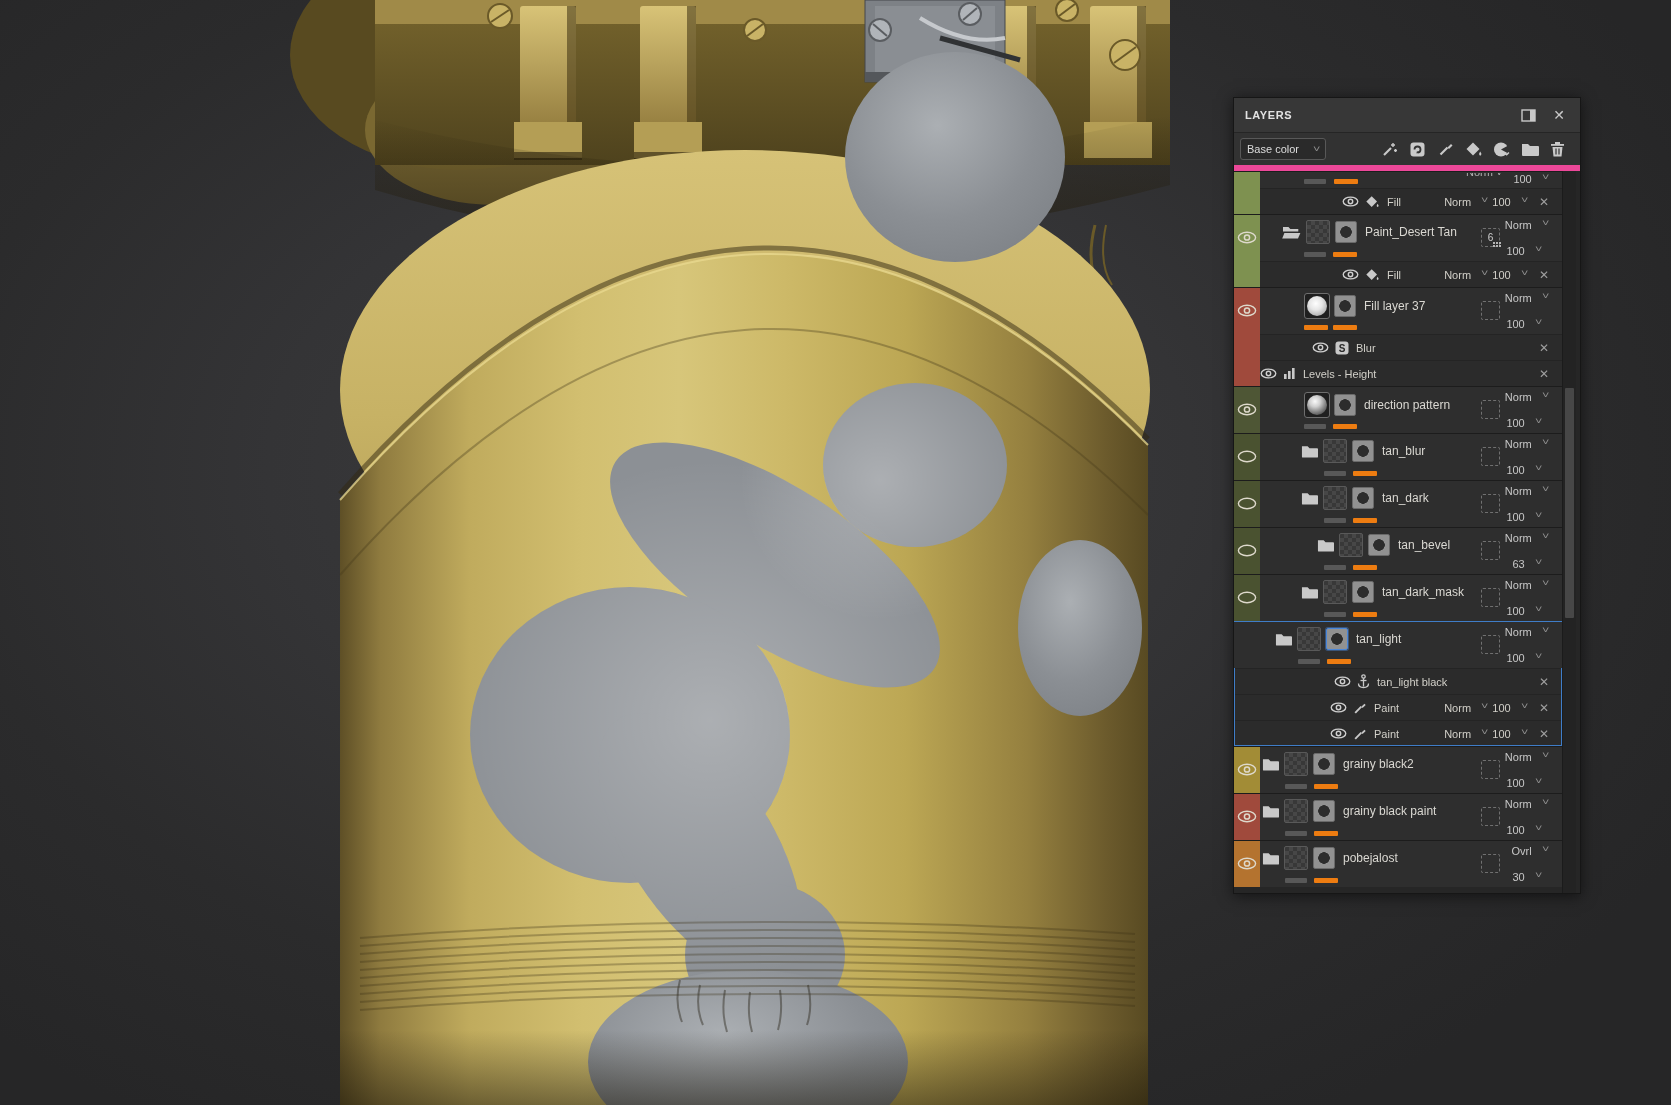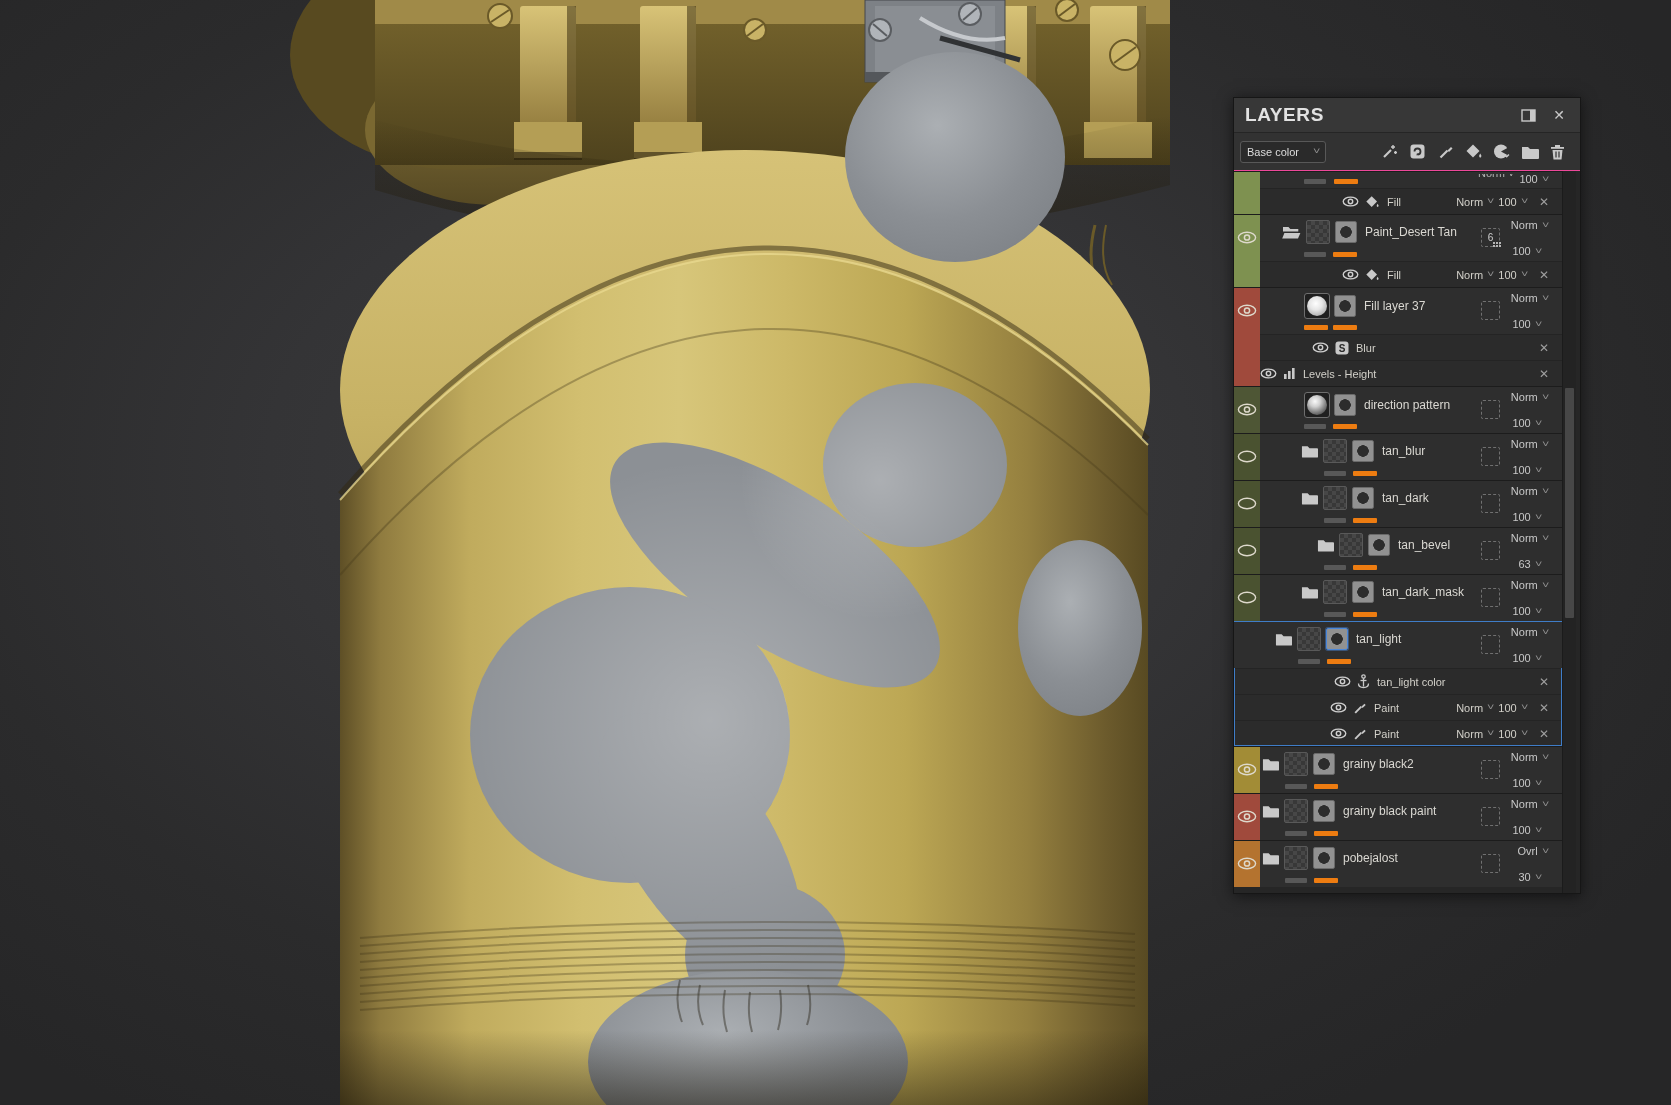--- a/index.html
+++ b/index.html
@@ -7,25 +7,25 @@
   #stage{position:relative;width:1671px;height:1105px;overflow:hidden;}
   
   #viewport{position:absolute;left:0;top:0;width:1671px;height:1105px;
     background:radial-gradient(1100px 760px at 730px 470px,#3d3d3f 0%,#343436 42%,#2b2b2c 72%,#262627 100%);}
   #model{position:absolute;left:280px;top:0;}
   
   #panel{position:absolute;left:1233px;top:97px;width:348px;height:797px;background:#2d2d2d;
     border:1px solid #161616;box-sizing:border-box;box-shadow:0 2px 14px rgba(0,0,0,.55);}
   #panel-header{height:35px;background:#373737;display:flex;align-items:center;padding:0 12px 0 11px;
     border-bottom:1px solid #252525;box-sizing:border-box;}
-  #panel-title{font-size:19px;font-weight:bold;letter-spacing:.6px;color:#e2e2e2;}
+  #panel-title{font-size:11px;font-weight:bold;letter-spacing:.6px;color:#e2e2e2;}
   .hspacer{flex:1;}
   .hicon{width:18px;height:18px;display:flex;align-items:center;justify-content:center;margin-left:13px;color:#c9c9c9;}
   #panel-toolbar{height:38px;background:#323232;display:flex;align-items:center;padding:0 12px 0 6px;
-    border-bottom:1px solid #ec4899;box-sizing:border-box;}
+    border-bottom:6px solid #ec4899;box-sizing:border-box;}
   #channel-select{width:86px;height:22px;background:#2a2a2a;border:1px solid #585858;border-radius:3px;
     display:flex;align-items:center;padding:0 6px;box-sizing:border-box;color:#dcdcdc;font-size:11px;}
   #channel-select .caret{margin-left:auto;}
   .tbicons{margin-left:auto;display:flex;align-items:center;gap:7px;}
   .tbicon{width:21px;height:20px;display:flex;align-items:center;justify-content:center;color:#c9c9c9;}
   #list{position:absolute;left:0;right:0;top:73px;bottom:0;background:#262626;overflow:hidden;}
   #blocks{margin-right:18px;}
   .block{display:flex;border-top:1px solid #1c1c1c;position:relative;background:#2d2d2d;}
   .block.selected{outline:1px solid #3f7dc8;outline-offset:-1px;z-index:2;flex-direction:column;}
   .colorbar{width:26px;flex:none;position:relative;}
@@ -49,21 +49,21 @@
     box-sizing:border-box;margin-right:4px;position:relative;}
   .sphere i{position:absolute;left:2px;top:2px;right:2px;bottom:2px;border-radius:50%;display:block;}
   .sphere.noise i{background:radial-gradient(circle at 44% 38%,#fefefe 0%,#e6e6e6 38%,#bdbdbd 68%,#8d8d8d 100%);}
   .sphere.grad i{background:radial-gradient(circle at 40% 32%,#fafafa 0%,#cfcfcf 30%,#7d7d7d 62%,#2e2e2e 95%);}
   .layerlabel{font-size:12px;color:#dad8d2;margin-left:8px;white-space:nowrap;}
   .mb{position:absolute;bottom:4px;height:5px;border-radius:1px;}
   .mb.gray{background:#585858;width:22px;}
   .mb.orange{background:#ed7c11;width:24px;}
   .rightcol{position:absolute;right:14px;top:4px;bottom:4px;display:flex;flex-direction:column;
     justify-content:space-between;align-items:flex-end;font-size:11px;color:#c8c8c8;}
-  .rline{display:flex;align-items:center;gap:5px;}
+  .rline{display:flex;gap:11px;}
   .rline.l2{margin-right:7px;}
   .caret{color:#909090;font-size:9px;line-height:1;transform:scaleX(1.4);display:inline-block;}
   .dbox{position:absolute;right:62px;top:50%;margin-top:-10px;width:19px;height:19px;
     border:1px dashed #707070;border-radius:2px;box-sizing:border-box;color:#cfcfcf;font-size:10px;
     display:flex;align-items:center;justify-content:center;}
   .dbox .gridglyph{position:absolute;right:-2px;bottom:-3px;color:#b5b5b5;display:flex;}
   .fx-label{margin-left:7px;white-space:nowrap;}
   .fx-right{margin-left:auto;display:flex;align-items:center;gap:5px;padding-right:13px;}
   .closex{color:#9f9f9f;font-size:12px;margin-left:7px;line-height:1;}
   .fxicon{margin-left:6px;color:#c9c9c9;display:flex;}
@@ -713,21 +713,21 @@
                   </svg>
                 </span>
                 <span class="fxicon">
                   <svg width="13" height="15" viewBox="0 0 13 15">
                     <circle cx="6.5" cy="2.5" r="1.7" fill="none" stroke="currentColor" stroke-width="1.3"></circle>
                     <line x1="6.5" y1="4.2" x2="6.5" y2="12.5" stroke="currentColor" stroke-width="1.3"></line>
                     <line x1="3.5" y1="6.5" x2="9.5" y2="6.5" stroke="currentColor" stroke-width="1.3"></line>
                     <path d="M1.5,9.5 q0,4 5,4 q5,0 5,-4" fill="none" stroke="currentColor" stroke-width="1.3"></path>
                   </svg>
                 </span>
-                <span class="fx-label">tan_light color</span>
+                <span class="fx-label">tan_light black</span>
                 <span class="fx-right">
                   <span class="closex">✕</span>
                 </span>
               </div>
               <div class="row-effect" style="padding-left: 96px;">
                 <span class="eyewrap" style="color: rgb(207, 207, 207);">
                   <svg width="17" height="11" viewBox="0 0 20 13">
                     <ellipse cx="10" cy="6.5" rx="8.6" ry="5.2" fill="none" stroke="currentColor" stroke-width="1.6"></ellipse>
                     <circle cx="10" cy="6.5" r="2.6" fill="none" stroke="currentColor" stroke-width="1.7"></circle>
                   </svg>

